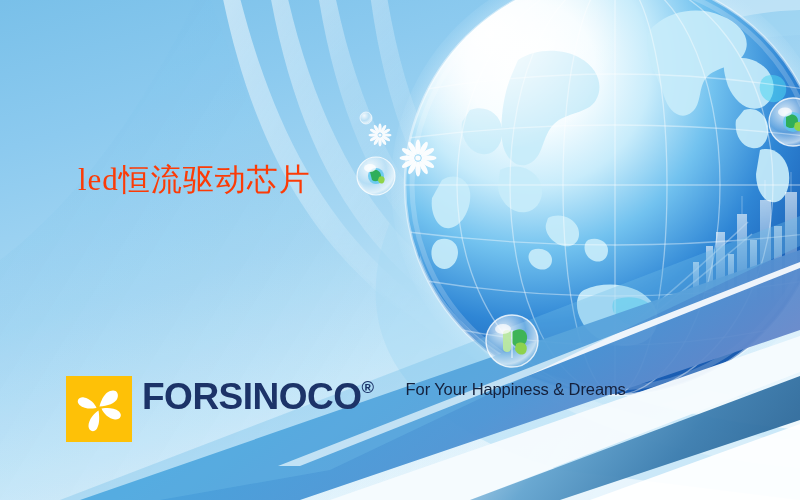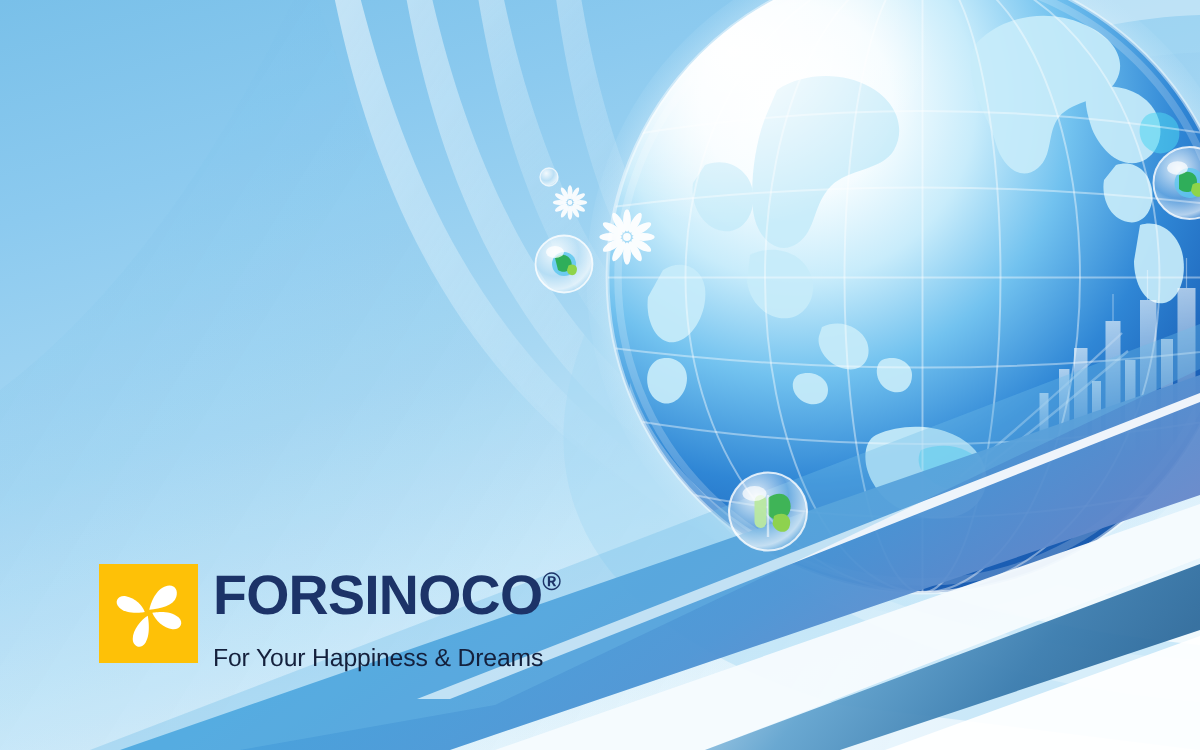--- a/index.html
+++ b/index.html
@@ -64,23 +64,23 @@
     width: 66px;
     height: 66px;
     background: #fec107;
     flex: 0 0 auto;
     position: relative;
   }
   .logo-mark svg { display: block; }
   .logo-words {
     margin-left: 10px;
     display: flex;
-    flex-direction: column;
     justify-content: flex-start;
     padding-top: 2px;
+    gap: 32px;
   }
   .logo-name {
     font-size: 37px;
     font-weight: bold;
     color: #1c3368;
     letter-spacing: -0.5px;
     line-height: 1;
     white-space: nowrap;
     display: flex;
     align-items: flex-start;
@@ -89,21 +89,21 @@
     font-size: 17px;
     line-height: 1;
     margin-top: 1px;
     font-weight: bold;
   }
   .logo-tagline {
     font-size: 16.5px;
     color: #14203c;
     letter-spacing: -0.1px;
     white-space: nowrap;
-    margin-top: 16px;
+    margin-top: 3px;
     line-height: 1;
   }
 </style>
 </head>
 <body>
 
 <div class="banner">
 
   <svg class="layer" viewBox="0 0 800 500" preserveAspectRatio="none" xmlns="http://www.w3.org/2000/svg">
     <defs>
@@ -372,20 +372,21 @@
           <circle cx="793" cy="122" r="10" fill="#5ec7ef" opacity="0.8"></circle>
           <path d="M 786 117 C 791 112, 798 115, 798 121 C 798 128, 790 130, 786 126 Z" fill="#2fae5a"></path>
           <path d="M 795 123 C 800 120, 804 124, 802 129 C 800 133, 795 131, 794 127 Z" fill="#8fd44a"></path>
           <ellipse cx="785" cy="112" rx="7" ry="4.5" fill="#ffffff" opacity="0.7"></ellipse>
         </g>
       </g>
     </g>
   </svg>
 
   <div class="overlay-text">
+    <div class="overlay-line line-1">led恒流驱动芯片</div>
   </div>
 
   <div class="logo">
     <div class="logo-mark">
       <svg width="66" height="66" viewBox="0 0 66 66" xmlns="http://www.w3.org/2000/svg">
         <rect x="0" y="0" width="66" height="66" fill="#fec107"></rect>
         <g fill="#ffffff">
           <path d="M 33.5 30.5 C 33.5 30.5 36 18 44 15 C 50 12.8 53 17 51.5 22 C 49.8 27.6 41 30 33.5 30.5 Z"></path>
           <path d="M 35.5 32.5 C 35.5 32.5 47 30 53 35.5 C 57 39.3 54 44 49 43.5 C 43 42.9 37.5 37.5 35.5 32.5 Z"></path>
           <path d="M 32.5 34.5 C 32.5 34.5 35 46 31 52.5 C 28 57.4 22.5 55 22.5 50 C 22.5 44 28 37 32.5 34.5 Z"></path>

